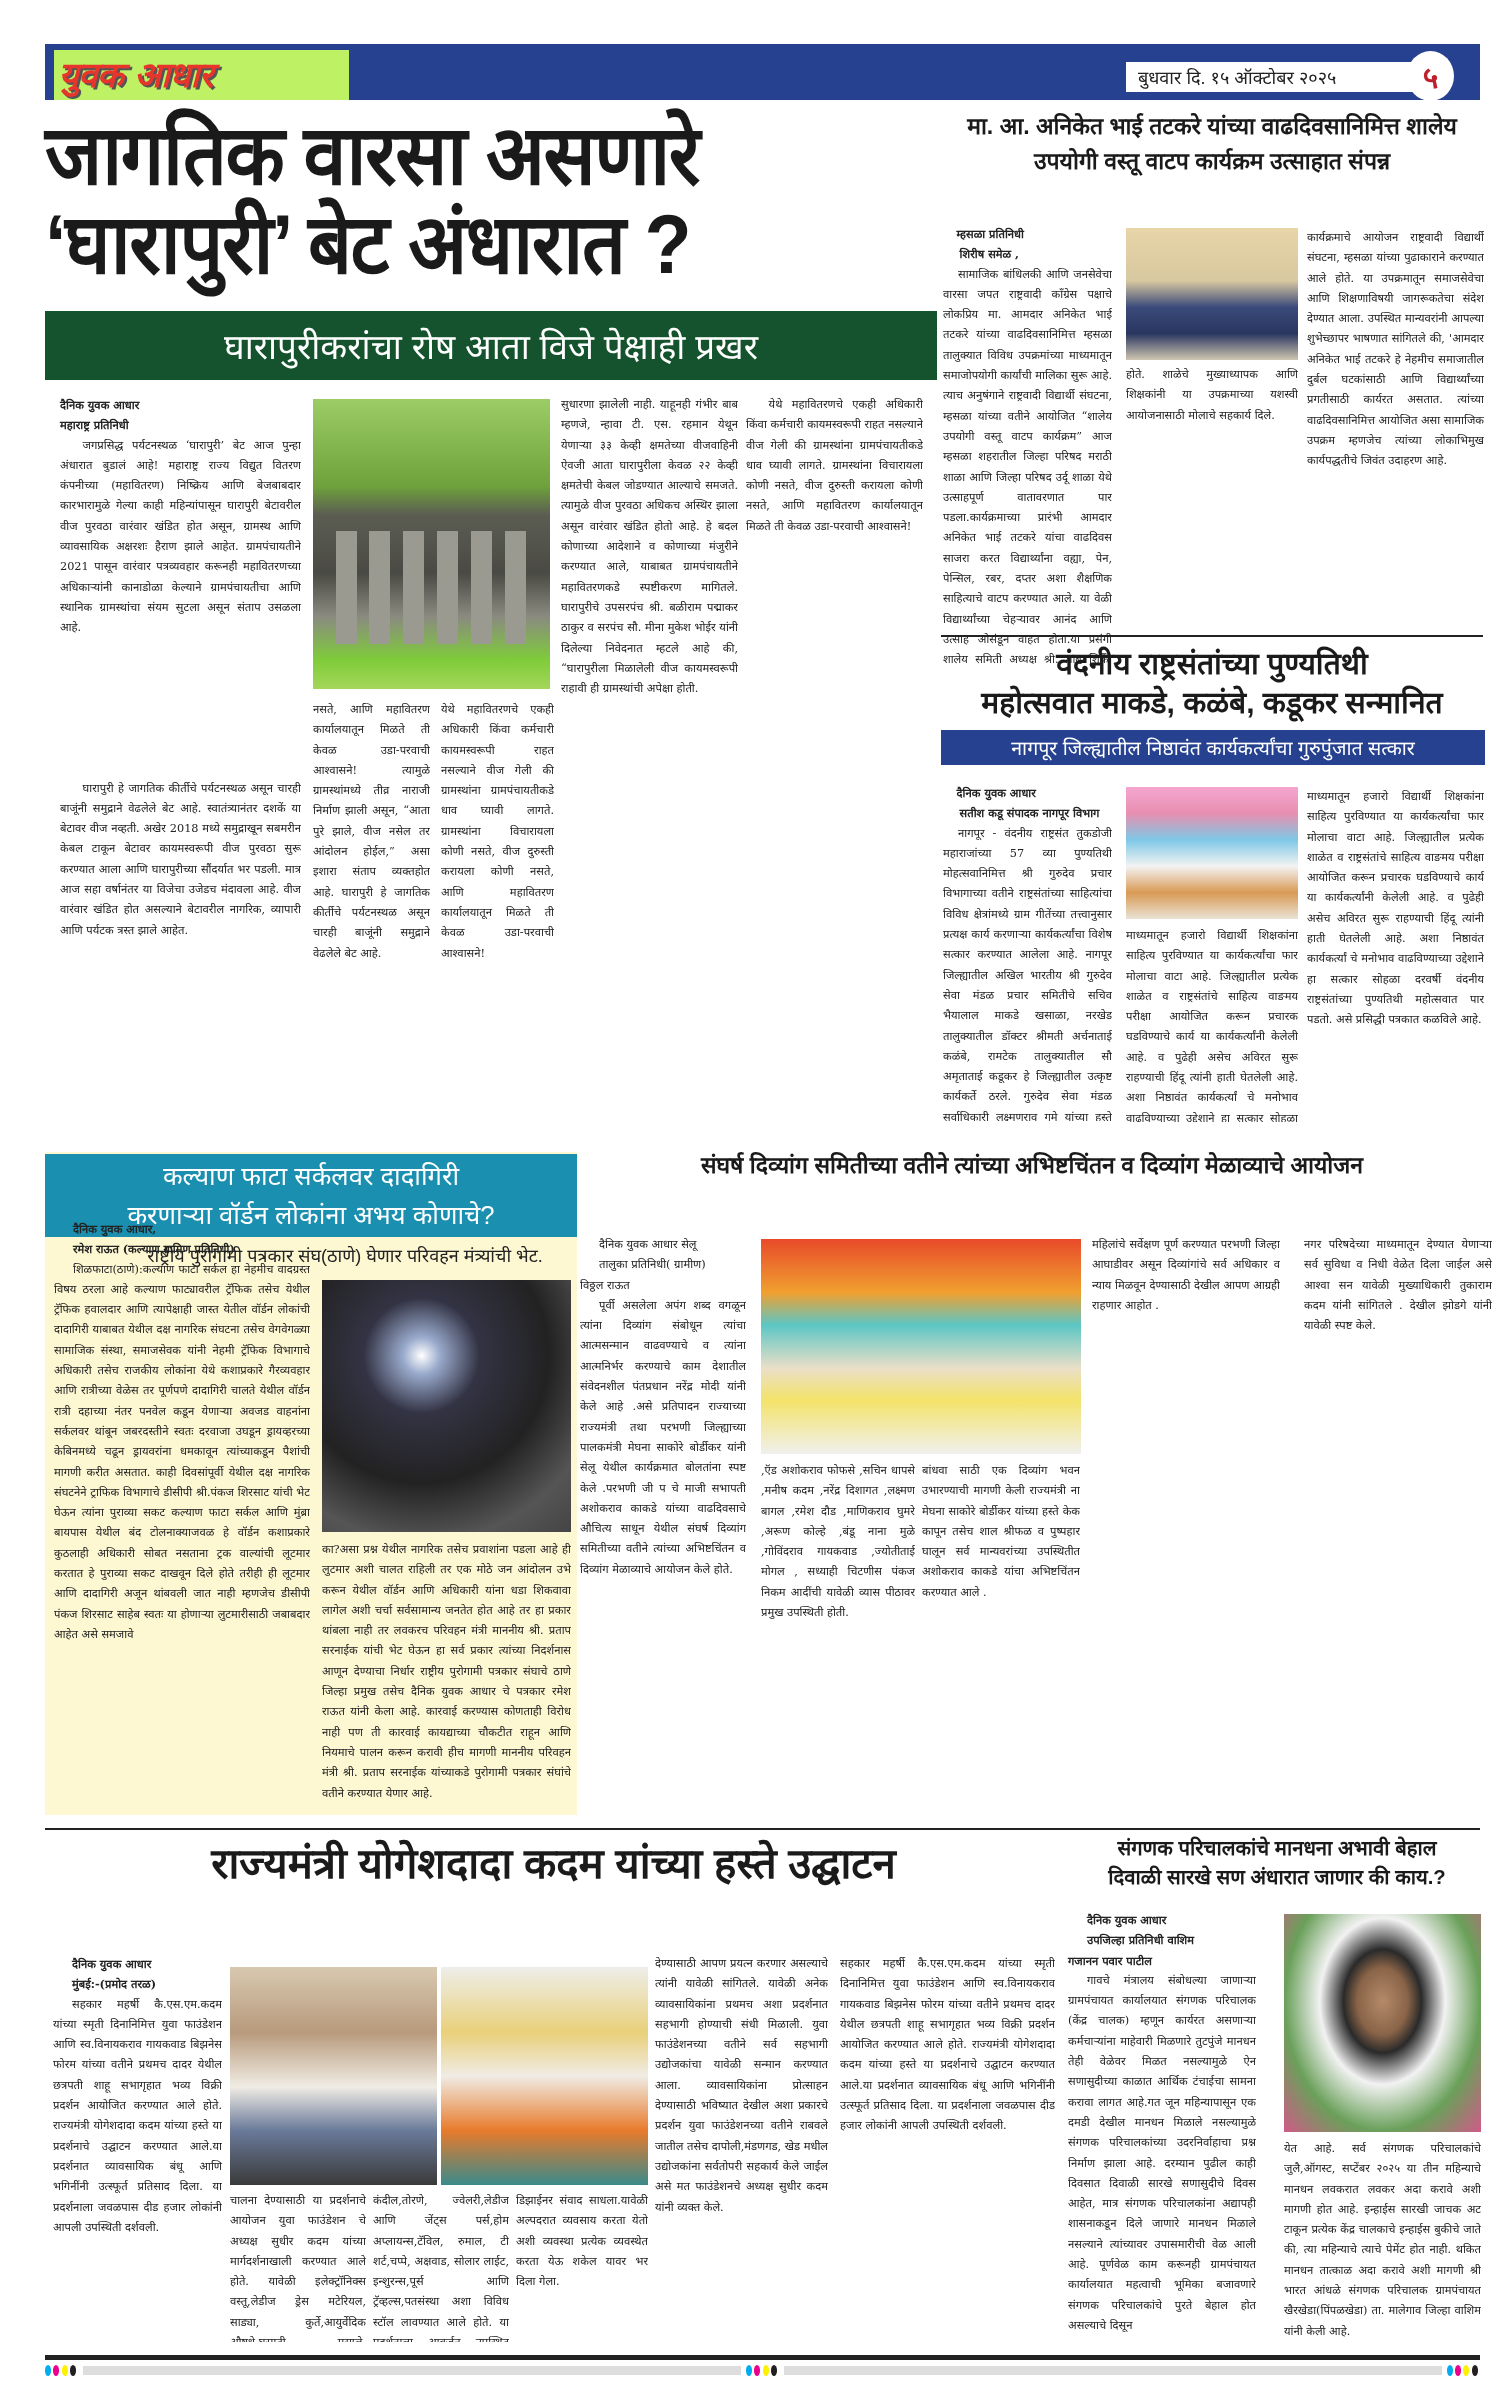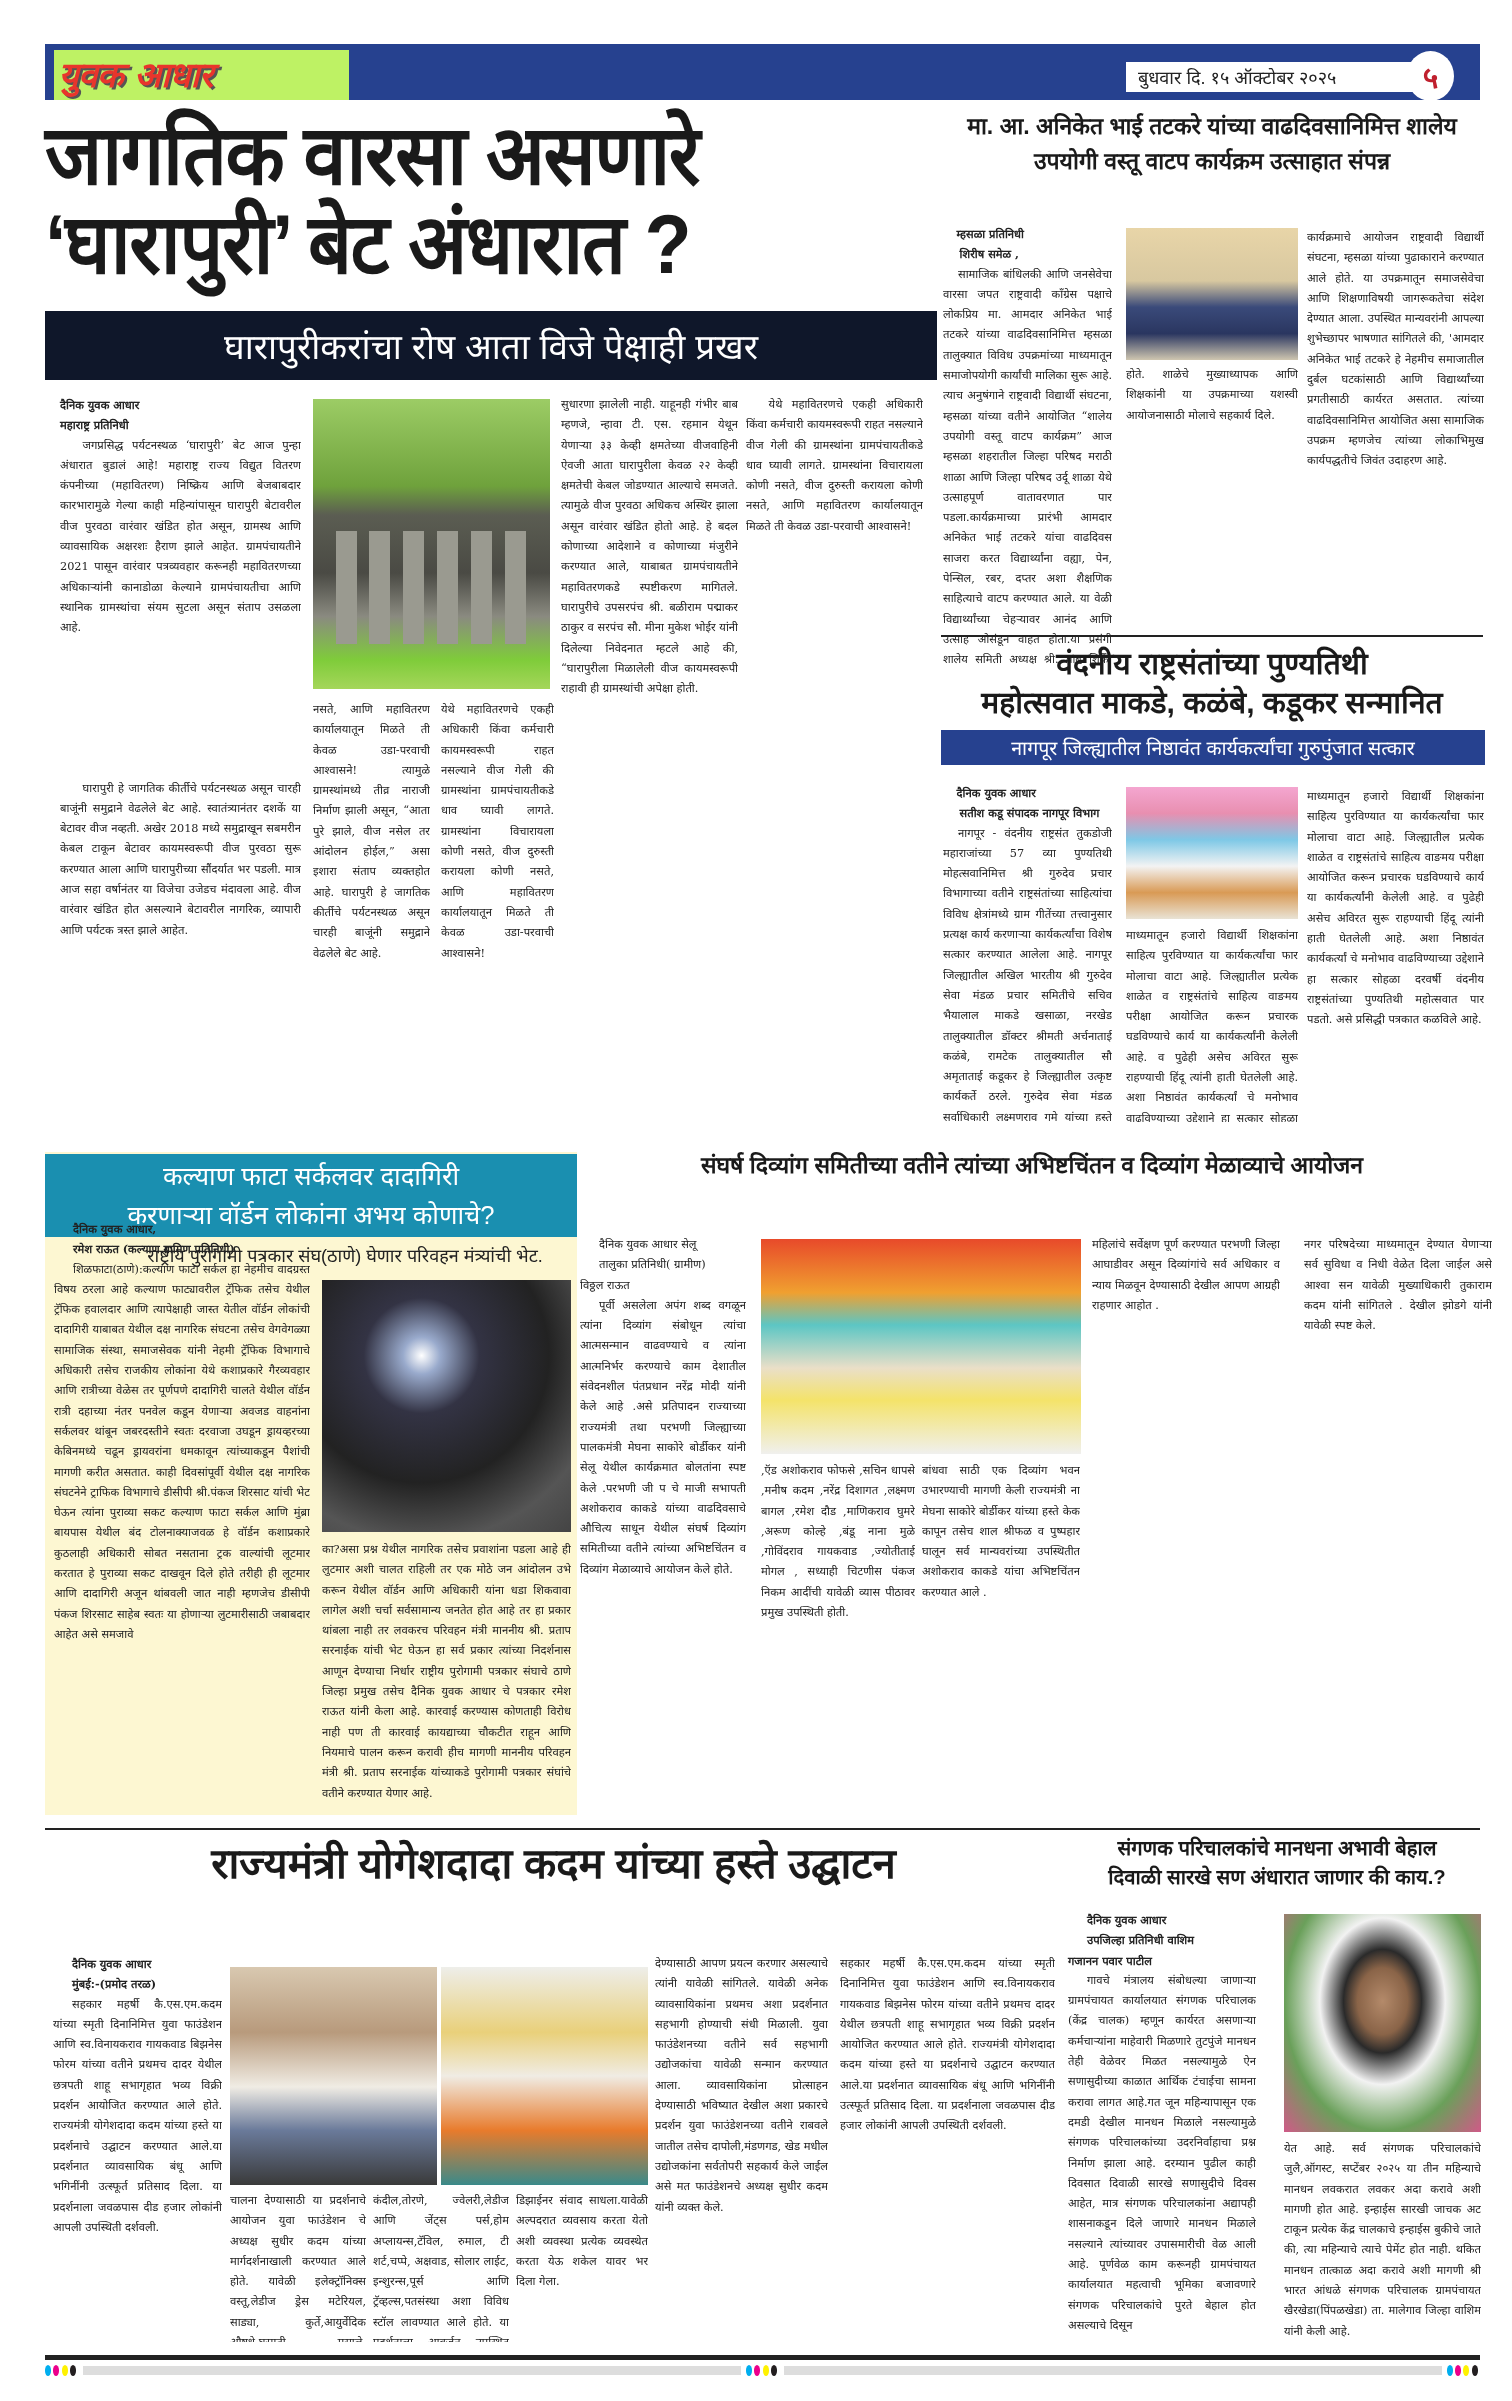--- a/index.html
+++ b/index.html
@@ -4,21 +4,21 @@
 <style>
 *{box-sizing:border-box;margin:0;padding:0}
 body{width:1512px;height:2401px;background:#fff;font-family:"DejaVu Sans","Liberation Sans",sans-serif;color:#222;position:relative;overflow:hidden}
 .abs{position:absolute}
 .masthead{left:45px;top:44px;width:1435px;height:56px;background:#26418f}
 .logo{left:54px;top:50px;width:295px;height:50px;background:#bef264;display:flex;align-items:flex-start;padding-left:4.5px}
 .logo span{font-family:"DejaVu Sans",sans-serif;font-weight:bold;font-style:italic;font-size:35px;color:#e8352c;text-shadow:2.3px 2.3px 0 #555;letter-spacing:-0.8px}
 .datebox{left:1126px;top:62px;width:294px;height:30px;background:#fff;display:flex;align-items:center;padding-left:12px;font-size:18px;color:#222;font-family:"Liberation Sans",sans-serif}
 .pagenum{left:1407px;top:51px;width:47px;height:50px;border-radius:50%;background:#fff;display:flex;align-items:center;justify-content:center;font-size:30px;font-weight:bold;color:#c0202e}
 .main-head{left:45px;top:111px;width:904px;font-family:"Liberation Sans",sans-serif;font-weight:bold;font-size:83px;line-height:89px;color:#1a1a1a;letter-spacing:-1.5px;transform:scaleX(.93);transform-origin:left}
-.redbar{left:45px;top:311px;width:892px;height:69px;background:#0f172a;color:#fff;display:flex;align-items:center;justify-content:center;font-size:35px;font-family:"Liberation Sans",sans-serif}
+.redbar{left:45px;top:311px;width:892px;height:69px;background:#14532d;color:#fff;display:flex;align-items:center;justify-content:center;font-size:35px;font-family:"Liberation Sans",sans-serif}
 .col{font-family:"DejaVu Serif",serif;font-size:11.3px;line-height:20.3px;text-align:justify;color:#222}
 .byline{font-family:"DejaVu Serif",serif;font-weight:bold;font-size:11.3px;line-height:20.3px}
 .img{background:#777;overflow:hidden}
 .cave{background:linear-gradient(180deg,#9ccc65 0%,#6fa23c 30%,#5b5d52 40%,#4a4a44 60%,#8a8a80 75%,#7fcc3a 90%,#a5d65a 100%)}
 .pillar{position:absolute;bottom:45px;width:21px;background:#9a9a90;height:113px}
 .rhead{font-family:"Liberation Sans",sans-serif;font-weight:bold;color:#1a1a1a;text-align:center}
 .bluebar{background:#26418f;color:#fff;display:flex;align-items:center;justify-content:center;font-family:"Liberation Sans",sans-serif}
 .hr{background:#222;height:1.5px}
 .yellowbox{background:#fdf7d2}
 .teal{background:#1a8fb0;color:#fff;font-family:"Liberation Sans",sans-serif;text-align:center}

